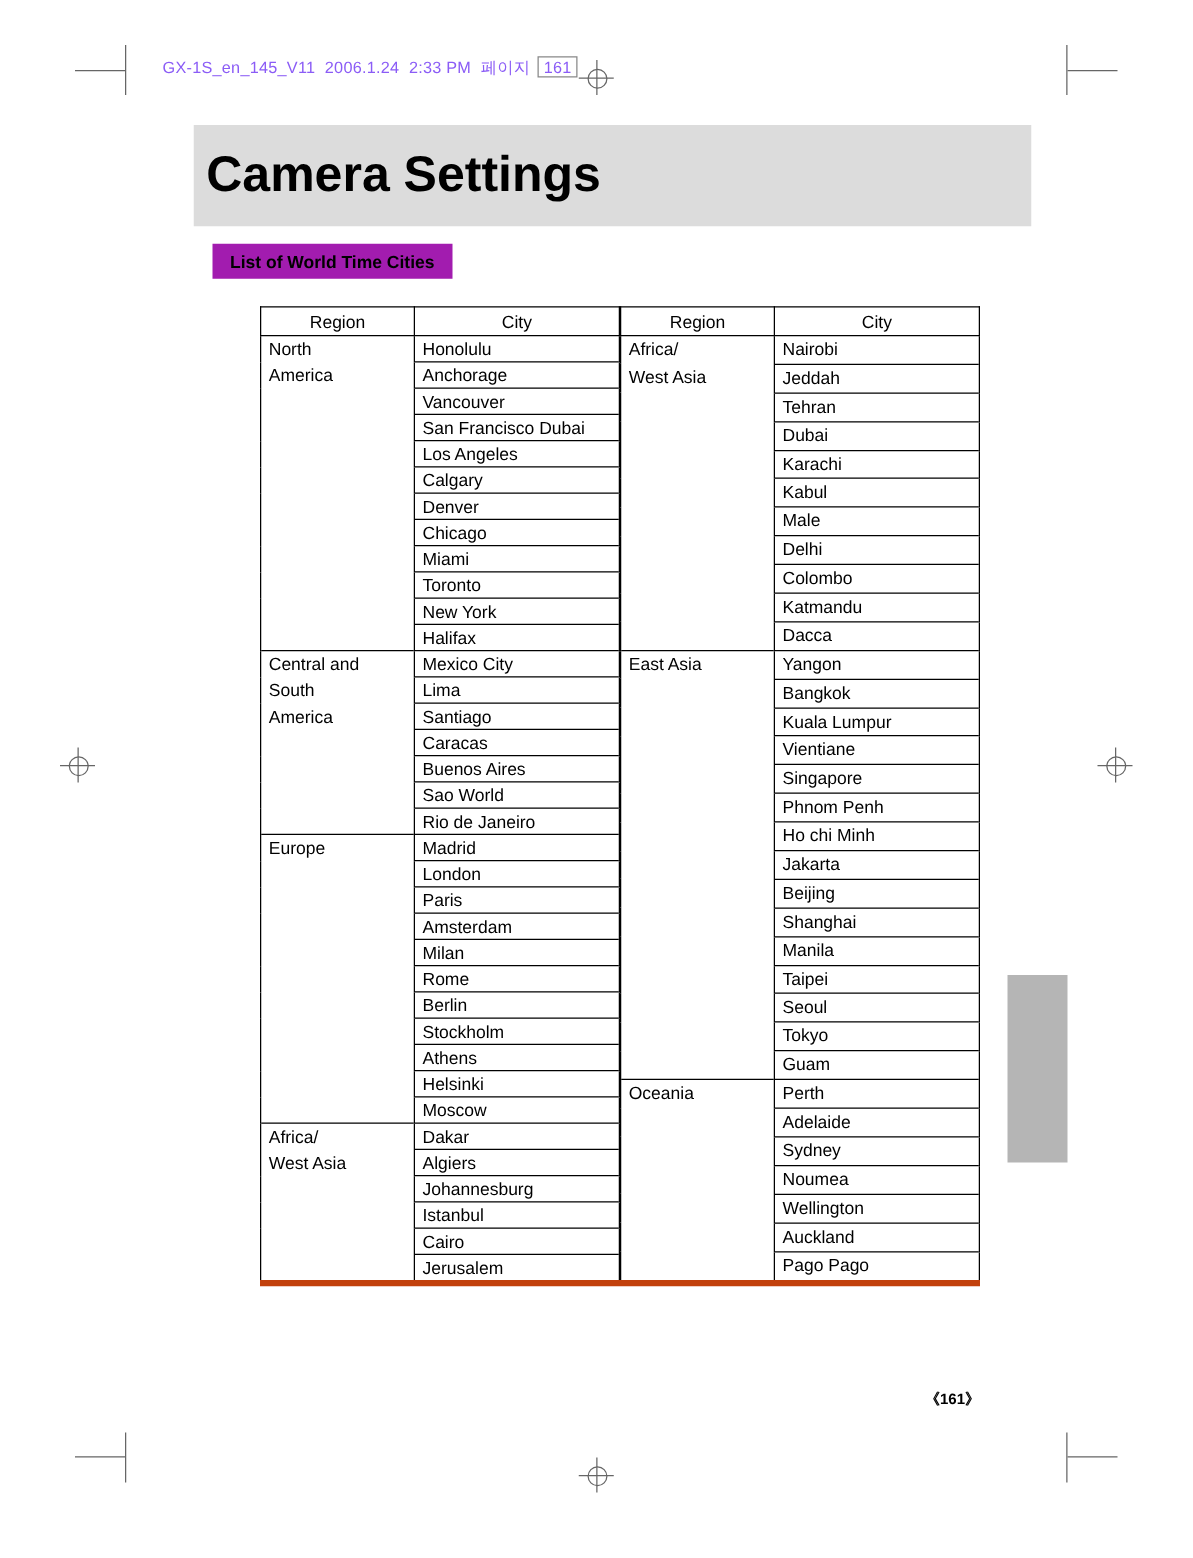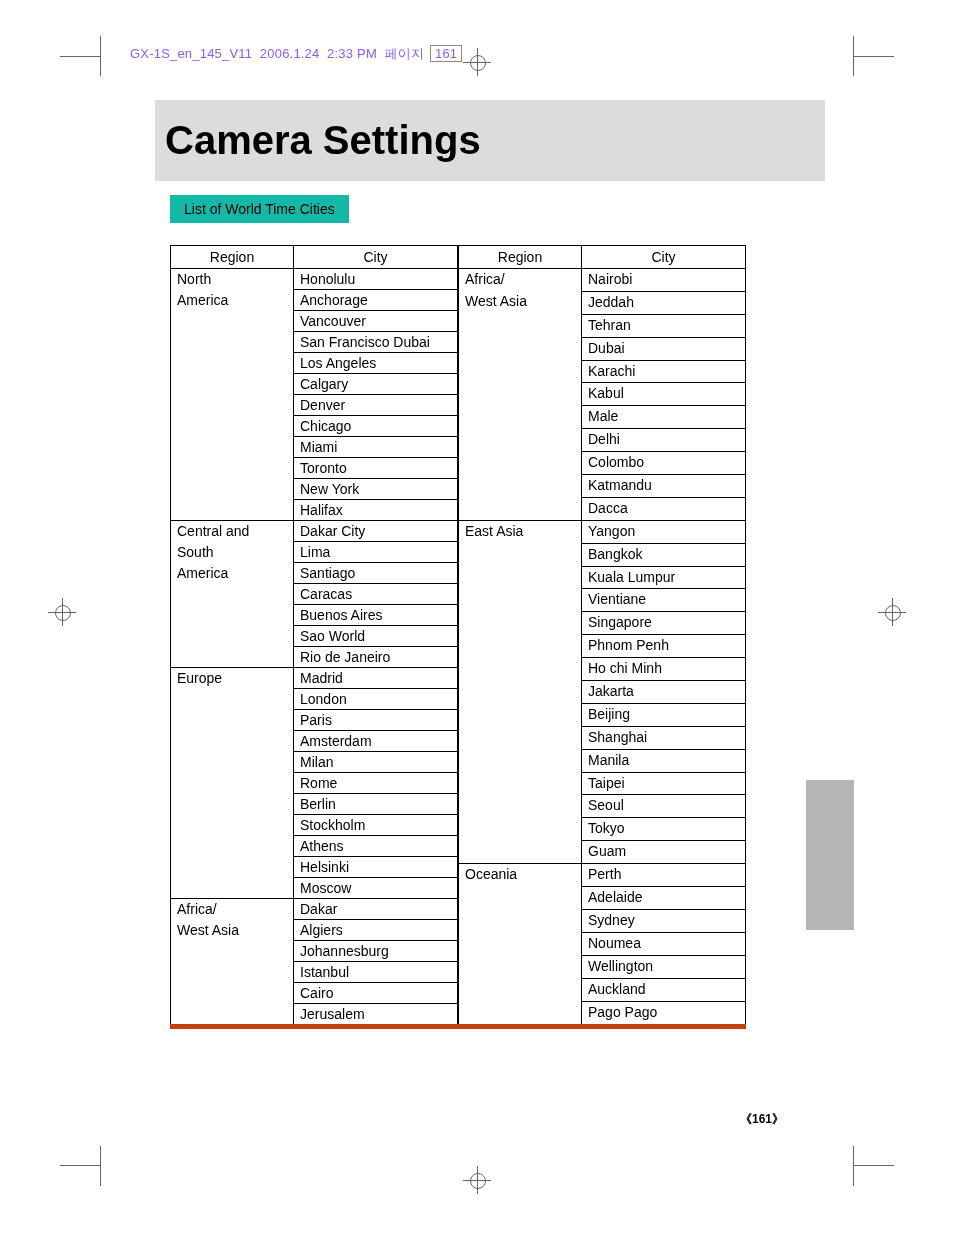--- a/index.html
+++ b/index.html
@@ -54,29 +54,30 @@
     padding:18px 10px 18px 10px;
   }
   .title-bar h1 {
     margin:0; font-size:40px; font-weight:bold;
     font-family: Arial, Helvetica, sans-serif;
   }
 
   .subtitle-box {
     position:absolute;
     top:195px; left:170px;
-    background:#14b8a6;
+    background:#a21caf;
     padding:6px 14px;
     font-size:14px;
+    font-weight:bold;
   }
 
   .tables-wrap {
     position:absolute;
     top:245px; left:170px; right:170px;
-    display:flex; 
+    display:flex; justify-content:flex-end;
   }
 
   table.city {
     border-collapse: collapse;
     width: 288px;
     font-size:14px;
   }
   table.city th {
     text-align:center;
     font-weight:normal;
@@ -220,21 +221,21 @@
         <tr>
           <td class="region"></td>
           <td class="city-cell">New York</td>
         </tr>
         <tr>
           <td class="region"></td>
           <td class="city-cell">Halifax</td>
         </tr>
         <tr>
           <td class="region first" style="border-top: 1px solid rgb(0, 0, 0);">Central and</td>
-          <td class="city-cell">Dakar City</td>
+          <td class="city-cell">Mexico City</td>
         </tr>
         <tr>
           <td class="region">South</td>
           <td class="city-cell">Lima</td>
         </tr>
         <tr>
           <td class="region">America</td>
           <td class="city-cell">Santiago</td>
         </tr>
         <tr>

